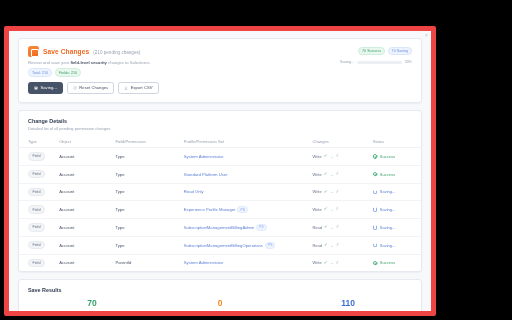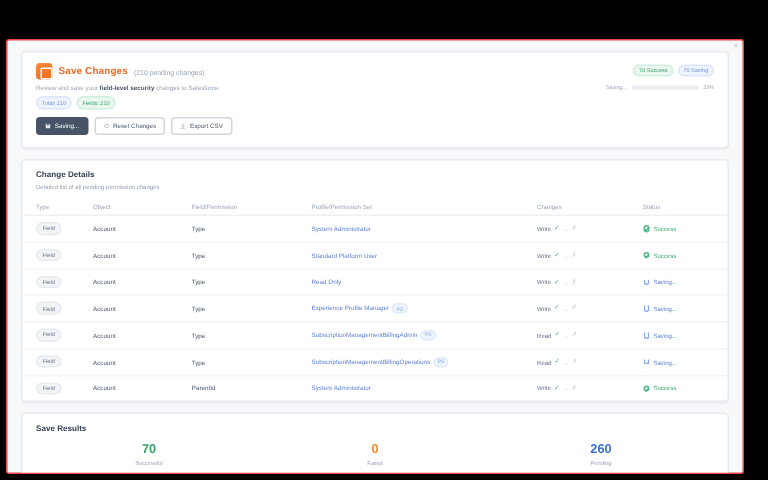--- a/index.html
+++ b/index.html
@@ -5,23 +5,23 @@
   * { box-sizing: border-box; margin: 0; padding: 0; }
   html, body {
     width: 512px; height: 320px;
     background: #000;
     font-family: "Liberation Sans", sans-serif;
     overflow: hidden;
   }
   .screen {
     position: absolute;
     left: 4px; top: 26px;
-    width: 492px; height: 290px;
+    width: 432px; height: 290px;
     background: #f7f8fa;
-    border: 1px solid #ef4444;
+    border: 5px solid #ef4444;
     border-radius: 2px;
     overflow: hidden;
   }
   .scroll-area { padding: 7px 9px 0 9px; }
 
   
   .card {
     background: #ffffff;
     border: 1px solid #e6e9ef;
     border-radius: 3px;
@@ -379,20 +379,20 @@
       <div class="res-grid" id="results">
           <div class="res-cell">
             <div class="res-val green">70</div>
             <div class="res-lbl">Successful</div>
           </div>
           <div class="res-cell">
             <div class="res-val orange">0</div>
             <div class="res-lbl">Failed</div>
           </div>
           <div class="res-cell">
-            <div class="res-val blue">260</div>
+            <div class="res-val blue">110</div>
             <div class="res-lbl">Pending</div>
           </div>
         </div>
     </div>
 
   </div>
 </div>
 
 </body></html>

